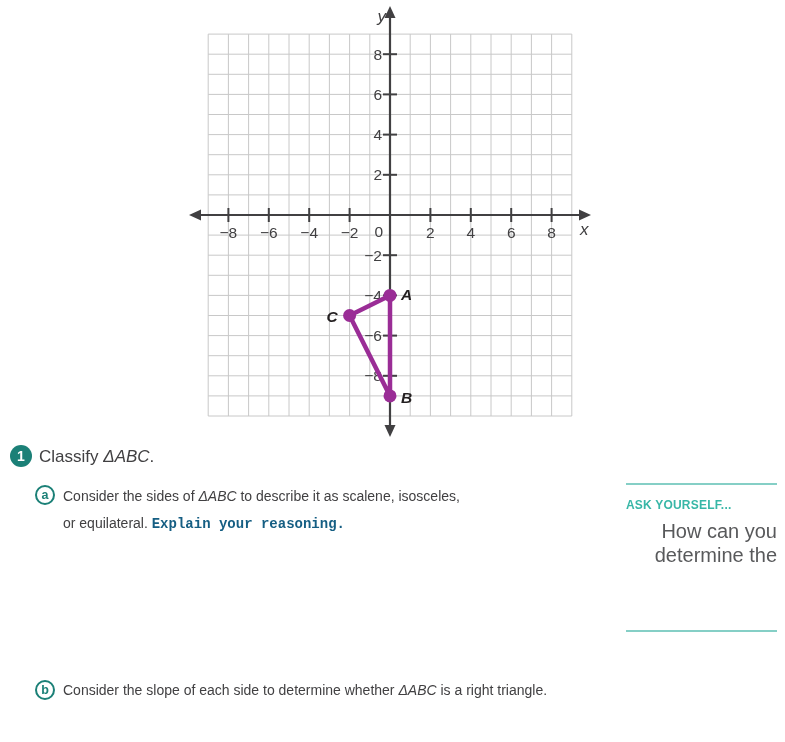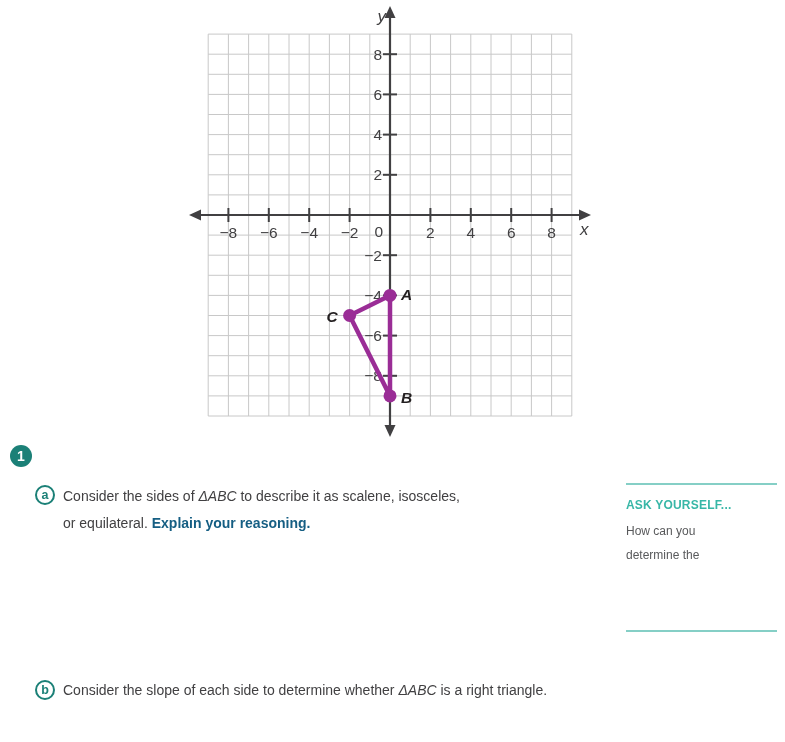--- a/index.html
+++ b/index.html
@@ -21,33 +21,33 @@
   
   .part-circle{
     position:absolute;width:16px;height:16px;border:2px solid var(--accent_teal);
     border-radius:50%;color:var(--accent_teal);font-weight:700;font-size:12.5px;
     line-height:16px;text-align:center;
   }
   .part-text{position:absolute;font-size:14px;line-height:27px;color:#414042;}
   .tline{white-space:nowrap;}
   .seg-normal{}
   .seg-math{font-style:italic;}
-  .seg-bold{font-weight:700;color:var(--bold_blue);}
+  .seg-bold{font-weight:700;color:var(--bold_blue);font-family:Liberation Mono, monospace;}
 
   
   .ask-panel{
     position:absolute;left:626px;top:483px;width:151px;min-height:149px;
     border-top:2px solid var(--rule_teal);border-bottom:2px solid var(--rule_teal);
     box-sizing:border-box;padding:13px 0 12px 0;
   }
   .ask-title{
     color:var(--light_teal);font-weight:700;font-size:12px;letter-spacing:0.2px;
     margin:0 0 7px 0;
   }
-  .ask-body{font-size:12px;line-height:24px;color:var(--text_gray);}
+  .ask-body{font-size:20px;line-height:24px;color:var(--text_gray);text-align:right;}
 </style>
 </head>
 <body>
 
 <svg id="graph-svg" width="785" height="444" viewBox="0 0 785 444">
     <g>
       <line x1="208.20000000000002" y1="34.099999999999994" x2="208.20000000000002" y2="416" stroke="#c8c8c8" stroke-width="1"></line>
       <line x1="228.4" y1="34.099999999999994" x2="228.4" y2="416" stroke="#c8c8c8" stroke-width="1"></line>
       <line x1="248.6" y1="34.099999999999994" x2="248.6" y2="416" stroke="#c8c8c8" stroke-width="1"></line>
       <line x1="268.8" y1="34.099999999999994" x2="268.8" y2="416" stroke="#c8c8c8" stroke-width="1"></line>
@@ -142,20 +142,23 @@
       <text x="401" y="300.4" text-anchor="start" font-size="15.5" fill="#231f20" font-family="&quot;Liberation Sans&quot;, sans-serif" font-style="italic" font-weight="700">A</text>
       <circle cx="390" cy="395.9" r="6.5" fill="#9A2D96"></circle>
       <text x="401" y="402.9" text-anchor="start" font-size="15.5" fill="#231f20" font-family="&quot;Liberation Sans&quot;, sans-serif" font-style="italic" font-weight="700">B</text>
       <circle cx="349.6" cy="315.5" r="6.5" fill="#9A2D96"></circle>
       <text x="337.6" y="321.5" text-anchor="end" font-size="15.5" fill="#231f20" font-family="&quot;Liberation Sans&quot;, sans-serif" font-style="italic" font-weight="700">C</text>
     </g>
   </svg>
 
 <div class="q-row">
   <div class="q-badge">1</div>
+  <div class="q-stem">
+      <div class="tline"><span class="seg-normal">Classify </span><span class="seg-math">ΔABC</span><span class="seg-normal">.</span></div>
+    </div>
 </div>
 
 <div class="part-circle" style="left:35px;top:485px;">a</div>
 <div class="part-text" style="left:63px;top:483px;">
     <div class="tline"><span class="seg-normal">Consider the sides of </span><span class="seg-math">ΔABC</span><span class="seg-normal"> to describe it as scalene, isosceles,</span></div>
     <div class="tline"><span class="seg-normal">or equilateral. </span><span class="seg-bold">Explain your reasoning.</span></div>
   </div>
 
 <aside class="ask-panel">
   <div class="ask-title">ASK YOURSELF...</div>

